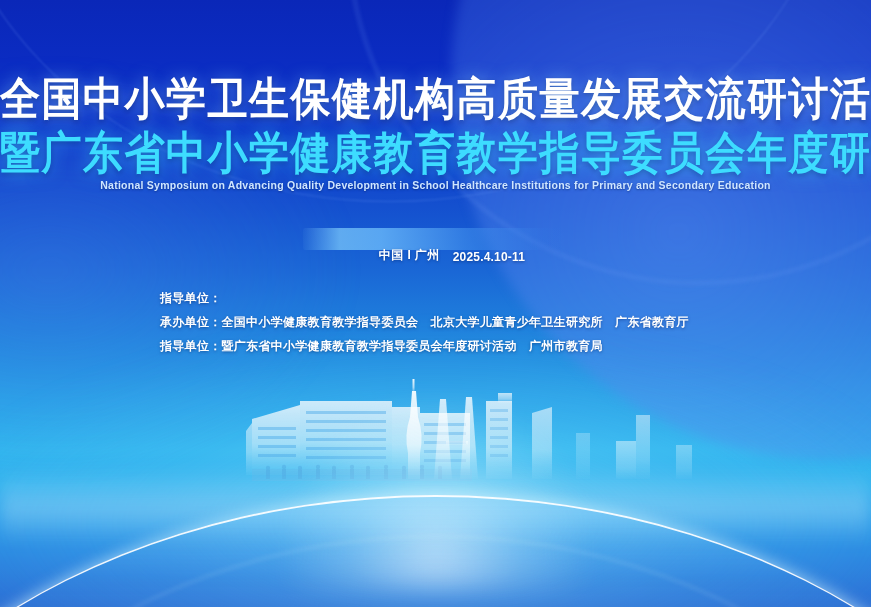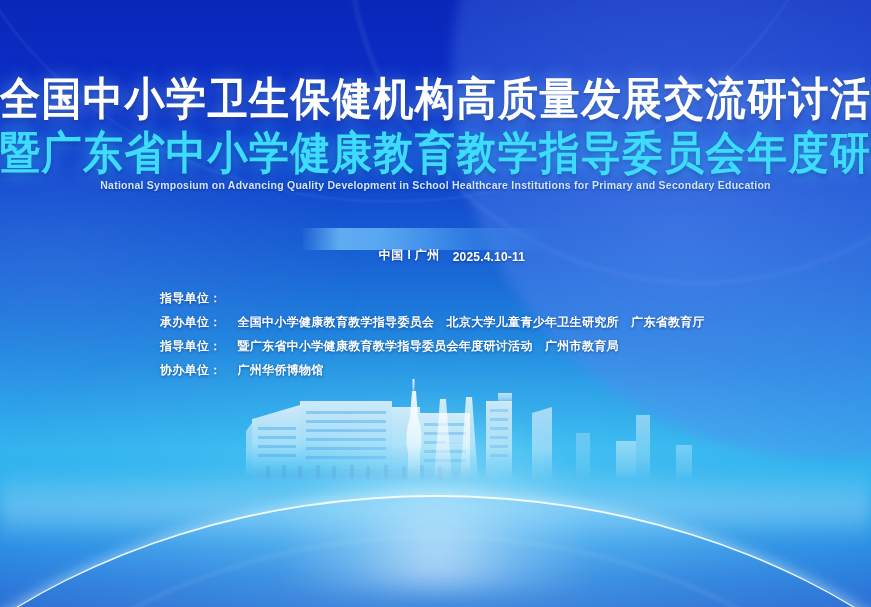--- a/index.html
+++ b/index.html
@@ -208,21 +208,21 @@
     display: flex;
     align-items: baseline;
     height: 24px;
     color: #ffffff;
     font-size: 12px;
     font-weight: 700;
     letter-spacing: 0.3px;
     white-space: nowrap;
     text-shadow: 0 1px 3px rgba(0,30,95,0.50);
   }
-  .org-label { margin-right: 16px; }
+  .org-label { margin-right: 0; }
   .org-value { }
 
   
   .city {
     position: absolute;
     left: 0; right: 0;
     bottom: 78px;
     height: 150px;
     pointer-events: none;
   }
@@ -260,24 +260,20 @@
     <div class="org-row">
       <span class="org-label">指导单位：</span>
     </div>
     <div class="org-row">
       <span class="org-label">承办单位：</span>
       <span class="org-value">全国中小学健康教育教学指导委员会　北京大学儿童青少年卫生研究所　广东省教育厅</span>
     </div>
     <div class="org-row">
       <span class="org-label">指导单位：</span>
       <span class="org-value">暨广东省中小学健康教育教学指导委员会年度研讨活动　广州市教育局</span>
-    </div>
-    <div class="org-row">
-      <span class="org-label">协办单位：</span>
-      <span class="org-value">广州华侨博物馆</span>
     </div>
   </div>
 
   <div class="city">
     <svg viewBox="0 0 871 150" preserveAspectRatio="none">
       <defs>
         <linearGradient id="bldFade" x1="0" y1="0" x2="0" y2="1">
           <stop offset="0%" stop-color="#ffffff" stop-opacity="0.80"></stop>
           <stop offset="55%" stop-color="#ffffff" stop-opacity="0.55"></stop>
           <stop offset="100%" stop-color="#ffffff" stop-opacity="0.05"></stop>

